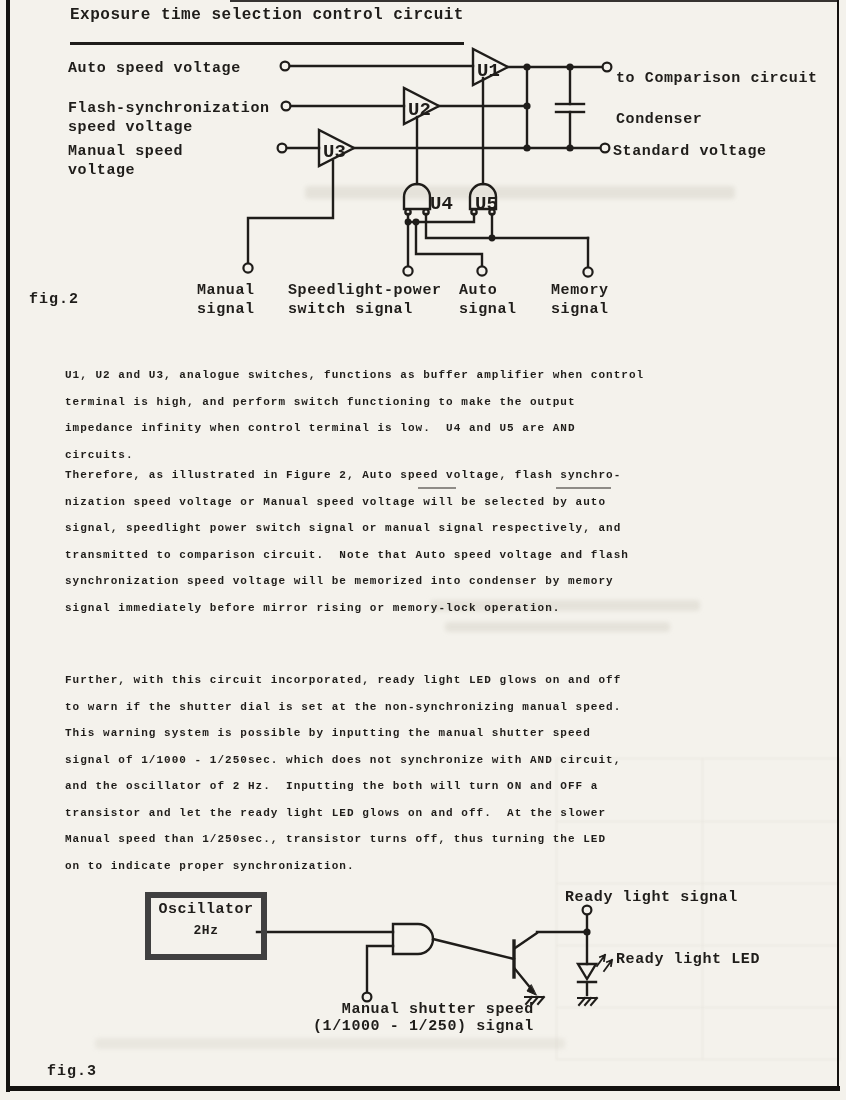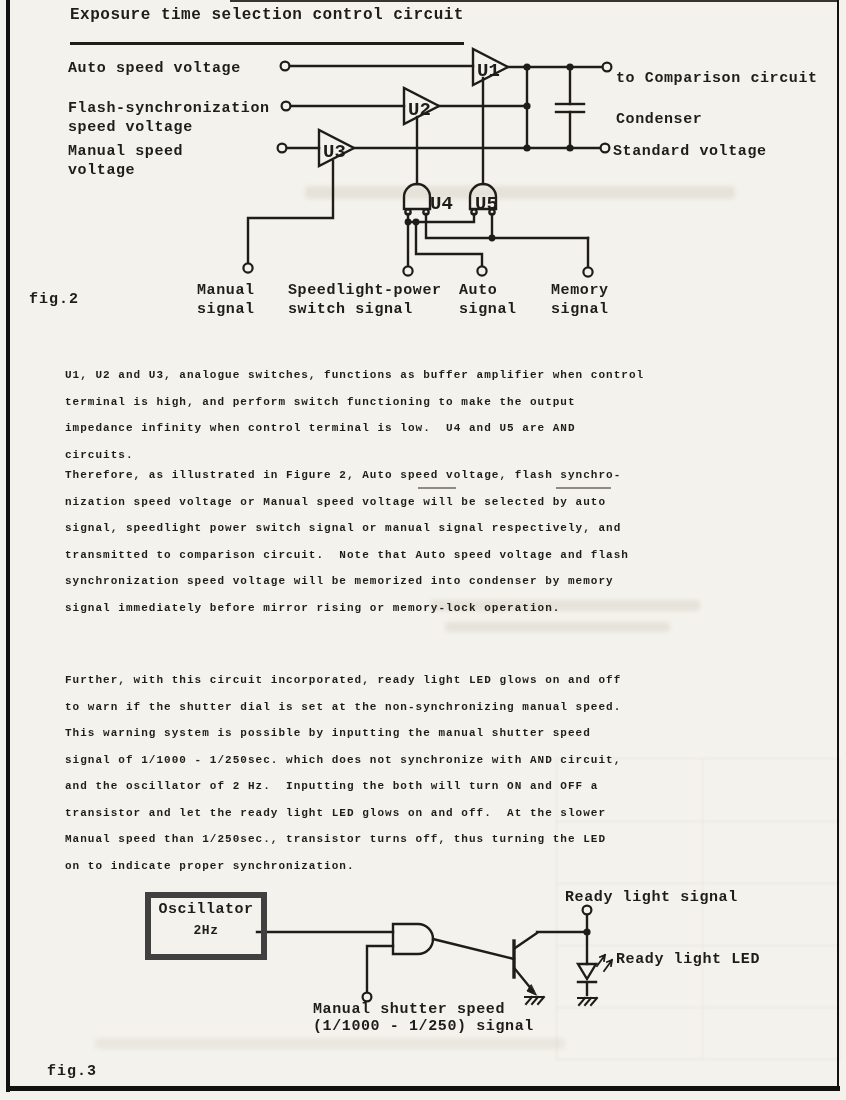--- a/index.html
+++ b/index.html
@@ -218,20 +218,20 @@
 transistor and let the ready light LED glows on and off.  At the slower
 Manual speed than 1/250sec., transistor turns off, thus turning the LED
 on to indicate proper synchronization.</div>
 
 <div class="oscbox">
   <div class="l1">Oscillator</div>
   <div class="l2">2Hz</div>
 </div>
 <div class="abs dlabel" style="left:565px;top:888px;">Ready light signal</div>
 <div class="abs dlabel" style="left:616px;top:950px;">Ready light LED</div>
-<div class="abs dlabel2" style="left:313px;top:1001px;">Manual shutter speed
+<div class="abs dlabel2" style="left:313px;top:1001px;text-align:right;">Manual shutter speed
 (1/1000 - 1/250) signal</div>
 <div class="abs figcap" style="left:47px;top:1057px;margin-top:6px;">fig.3</div>
 
 <div class="frame" style="left:6px;top:0;width:4px;height:1092px;"></div>
 <div class="frame" style="left:6px;top:1086px;width:834px;height:5px;"></div>
 <div class="frame" style="left:837px;top:0;width:2px;height:1091px;"></div>
 <div class="frame" style="left:230px;top:0;width:609px;height:2px;opacity:.85;"></div>
 
 </body></html>

